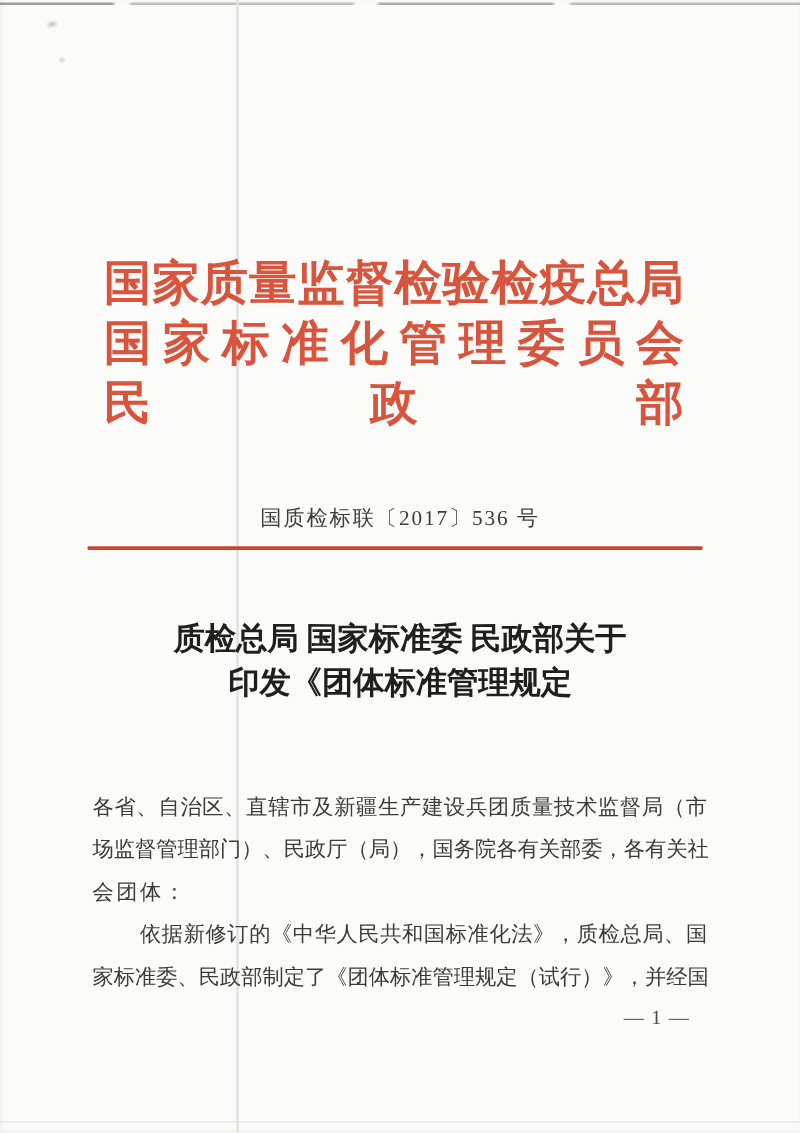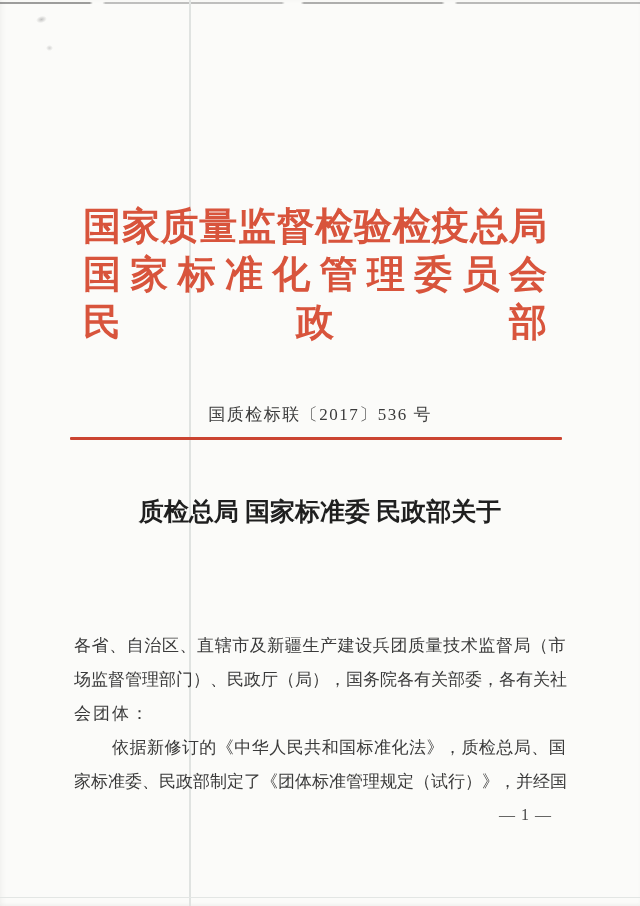--- a/index.html
+++ b/index.html
@@ -151,20 +151,21 @@
         <span>部</span>
       </div>
   </div>
 
   <div class="doc-number">国质检标联〔2017〕536 号</div>
 
   <div class="red-divider"></div>
 
   <div class="notice-title">
     <div class="title-line">质检总局 国家标准委 民政部关于</div>
+    <div class="title-line">印发《团体标准管理规定</div>
   </div>
 
   <div class="notice-body">
     <div class="body-line">
         <span>各</span>
         <span>省</span>
         <span>、</span>
         <span>自</span>
         <span>治</span>
         <span>区</span>

